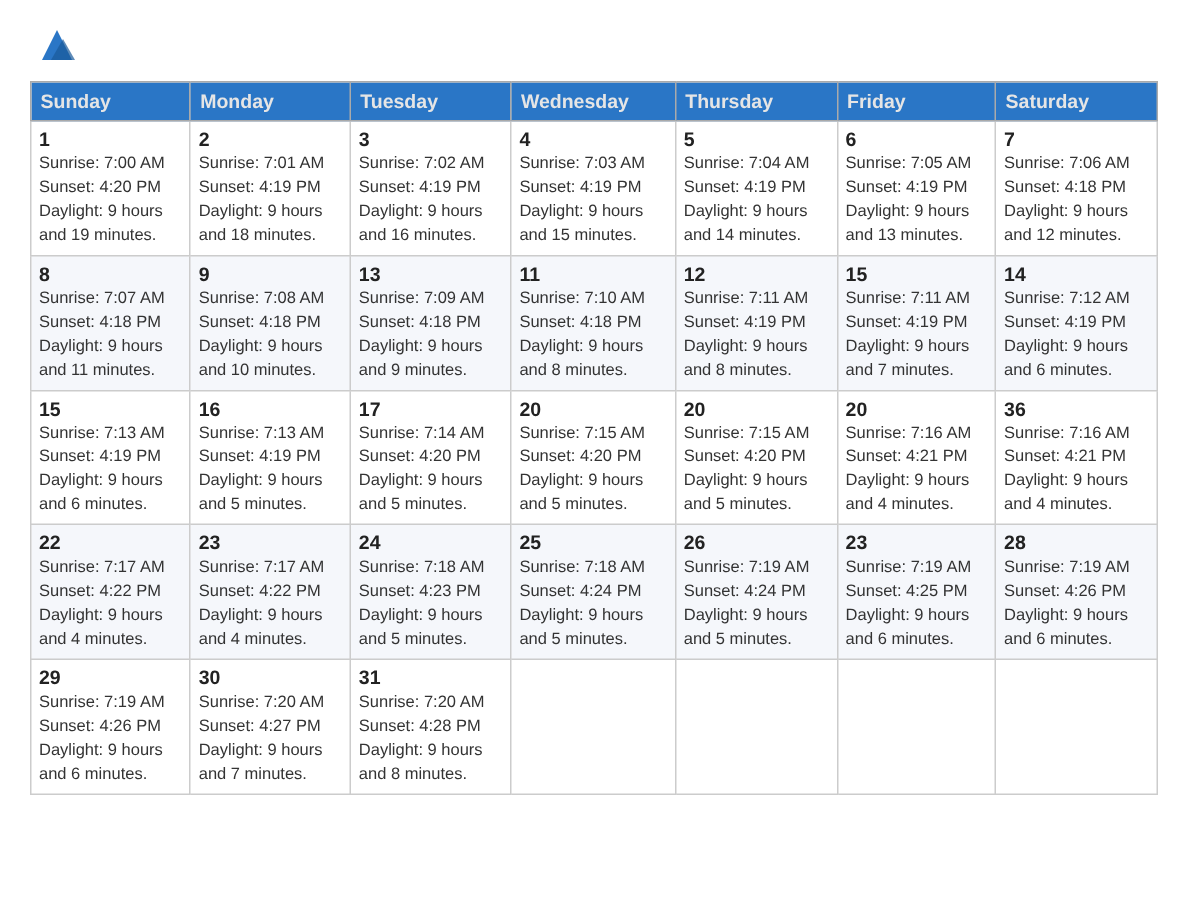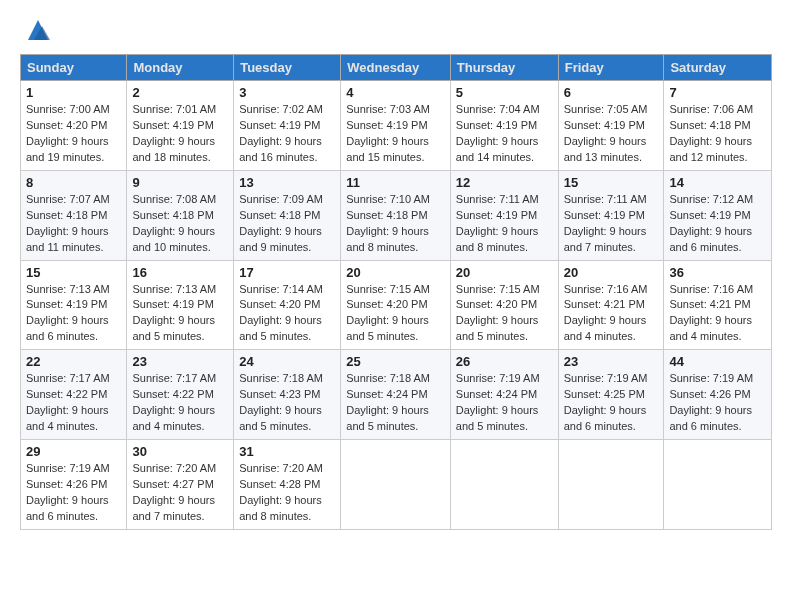--- a/index.html
+++ b/index.html
@@ -247,21 +247,21 @@
           </td>
           <td>
             <span class="day-num">26</span>
             <div class="day-info">Sunrise: 7:19 AM<br>Sunset: 4:24 PM<br>Daylight: 9 hours and 5 minutes.</div>
           </td>
           <td>
             <span class="day-num">23</span>
             <div class="day-info">Sunrise: 7:19 AM<br>Sunset: 4:25 PM<br>Daylight: 9 hours and 6 minutes.</div>
           </td>
           <td>
-            <span class="day-num">44</span>
+            <span class="day-num">28</span>
             <div class="day-info">Sunrise: 7:19 AM<br>Sunset: 4:26 PM<br>Daylight: 9 hours and 6 minutes.</div>
           </td>
         </tr>
         <tr>
           <td>
             <span class="day-num">29</span>
             <div class="day-info">Sunrise: 7:19 AM<br>Sunset: 4:26 PM<br>Daylight: 9 hours and 6 minutes.</div>
           </td>
           <td>
             <span class="day-num">30</span>

